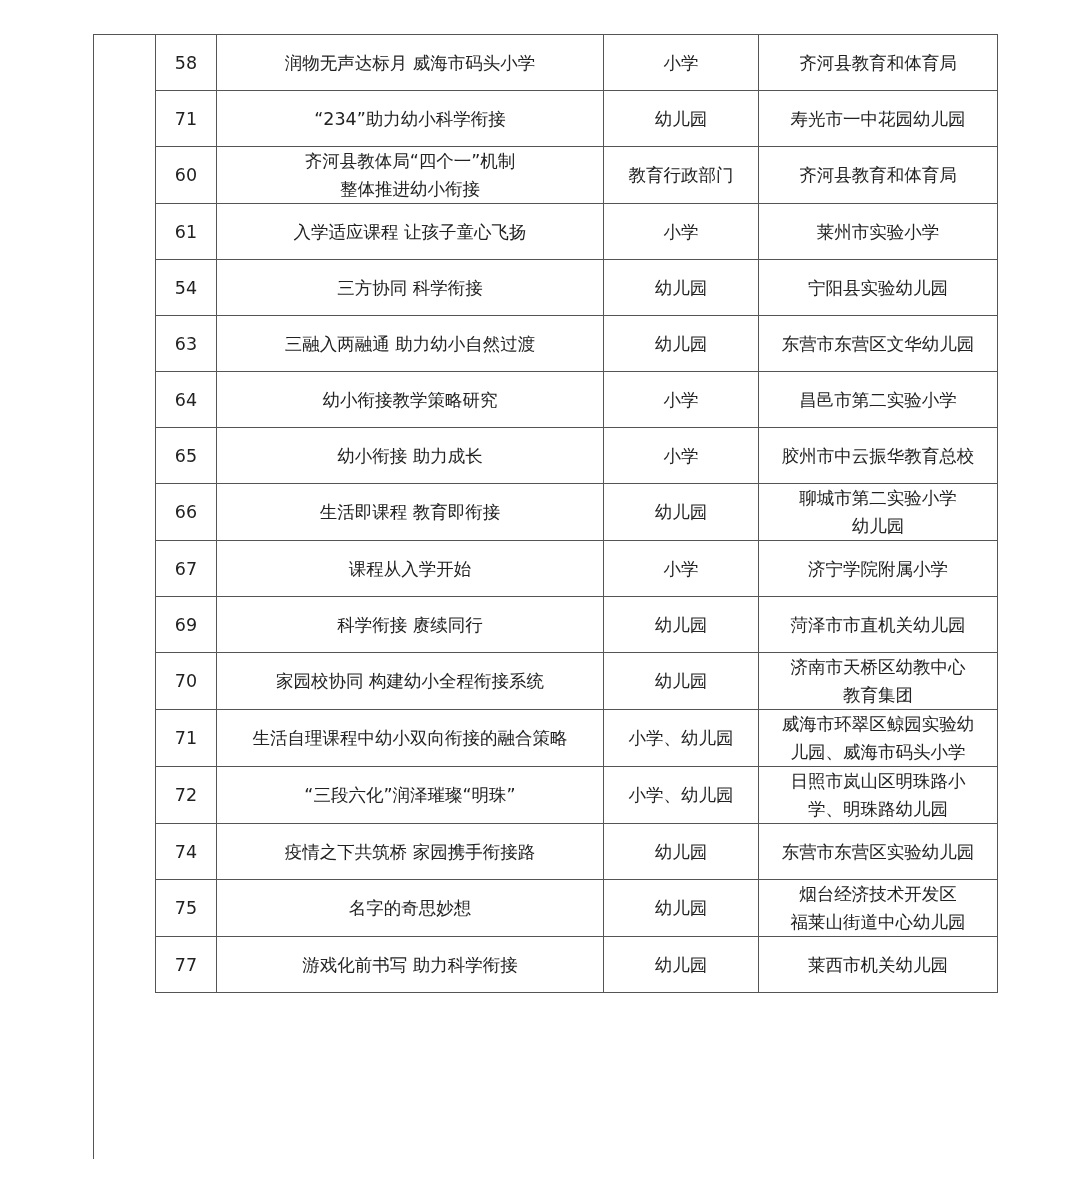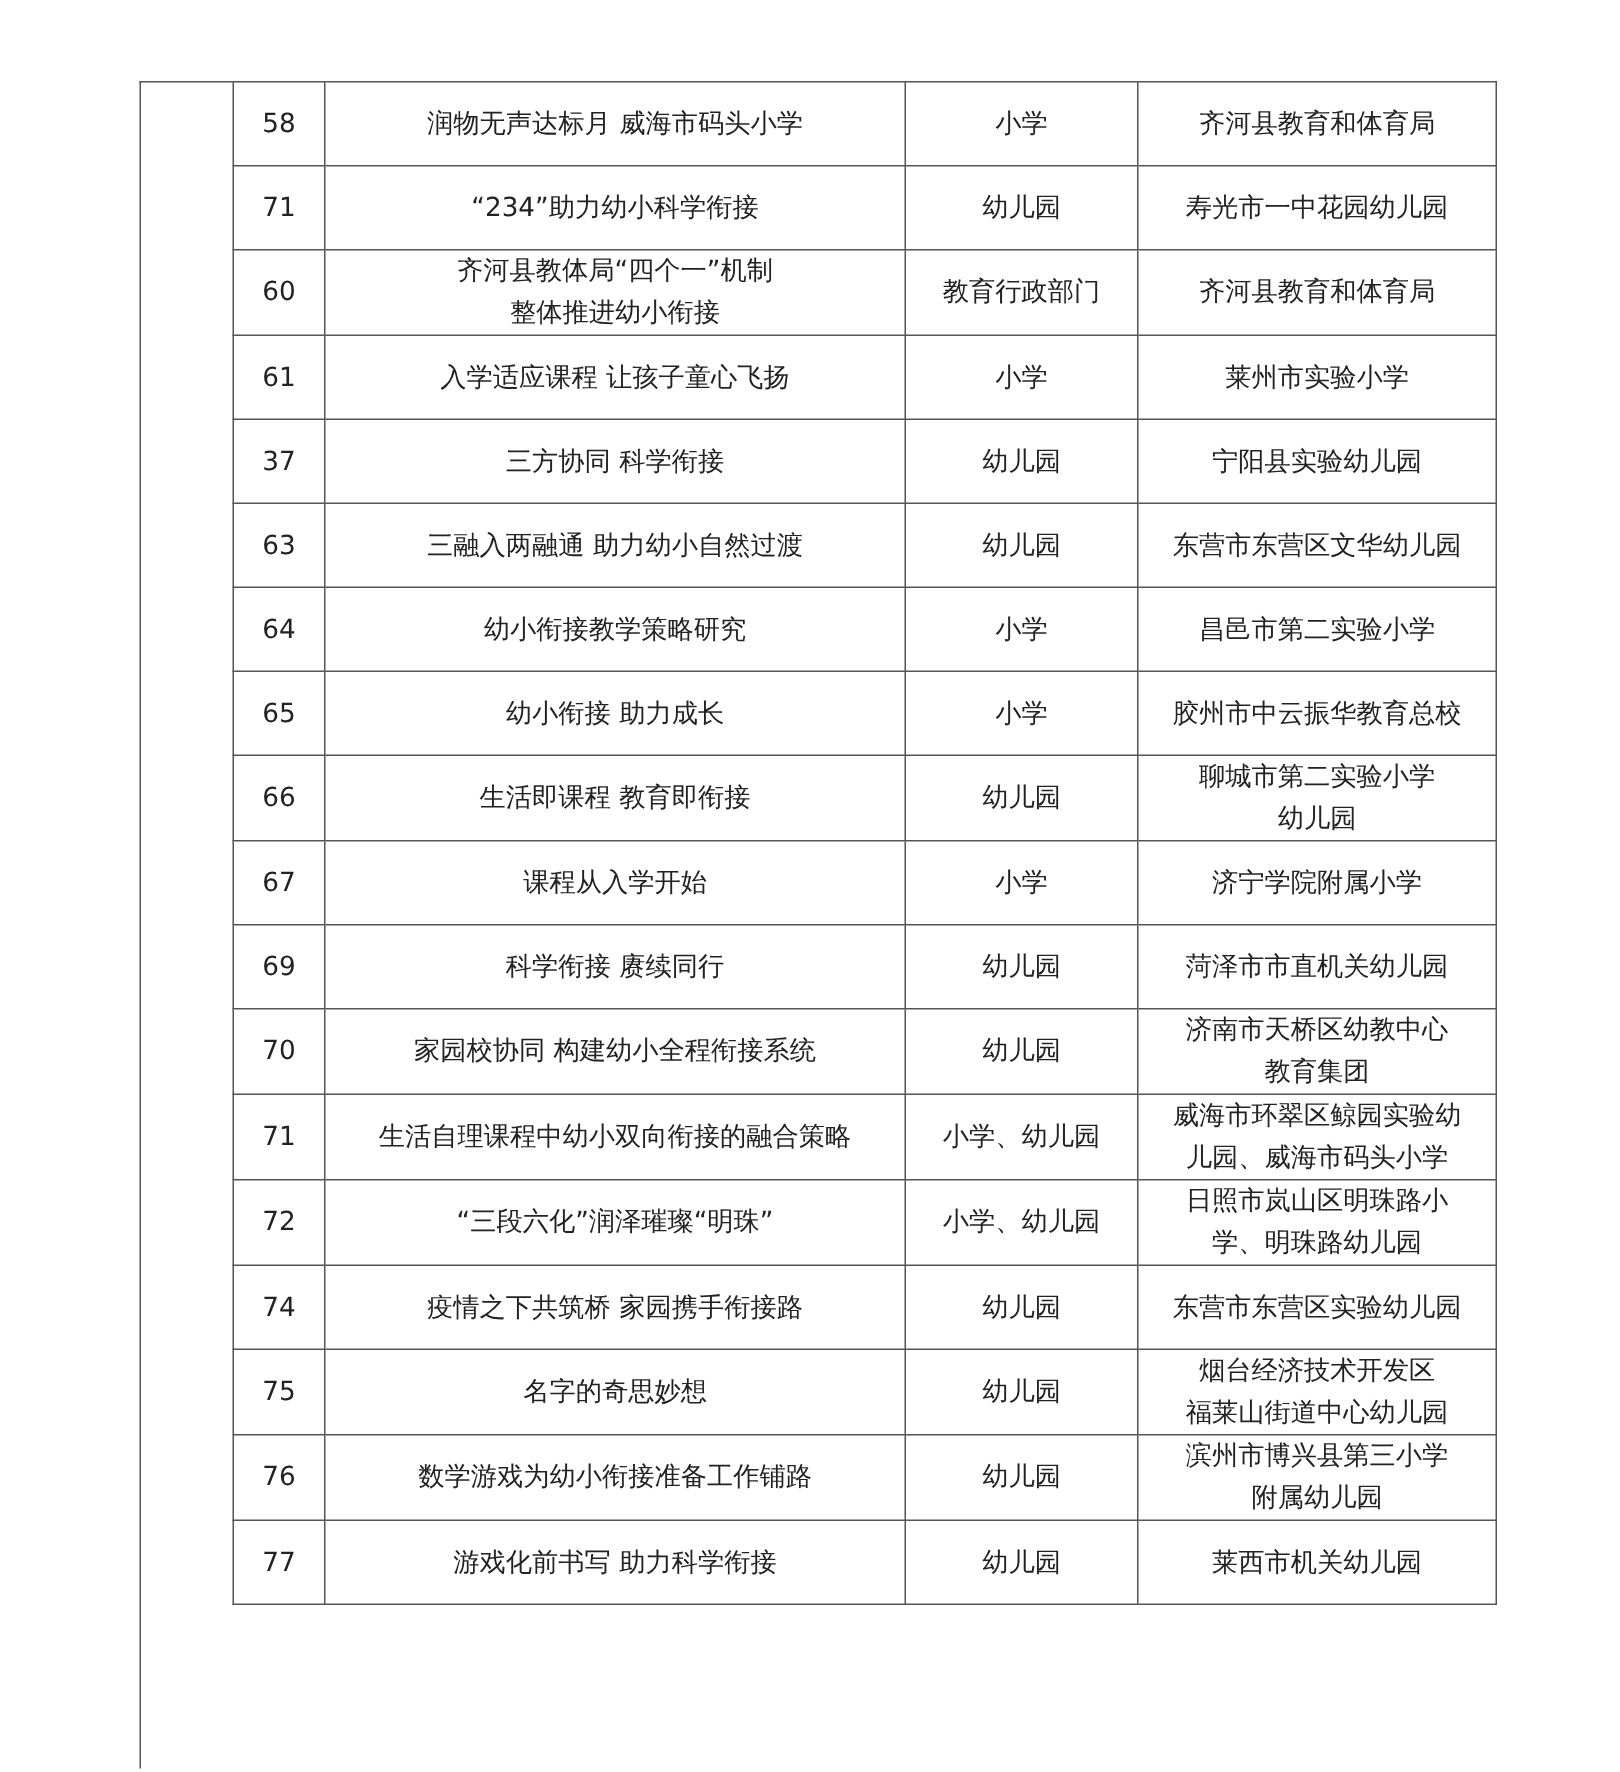--- a/index.html
+++ b/index.html
@@ -14,21 +14,20 @@
       overflow: hidden;
       font-family: "DejaVu Sans", "Liberation Sans", sans-serif;
       color: #222222;
     }
     .page {
       position: absolute;
       left: 0;
       top: 0;
       width: 1080px;
       height: 953px;
-      margin-top: 20px;
     }
     .merged-col {
       position: absolute;
       left: 93px;
       top: 34px;
       width: 62px;
       height: 1125px;
       border-left: 1px solid #555;
       border-top: 1px solid #555;
       box-sizing: border-box;
@@ -92,21 +91,21 @@
         <td>教育行政部门</td>
         <td>齐河县教育和体育局</td>
       </tr>
       <tr class="r1">
         <td class="no">61</td>
         <td>入学适应课程  让孩子童心飞扬</td>
         <td>小学</td>
         <td>莱州市实验小学</td>
       </tr>
       <tr class="r1">
-        <td class="no">37</td>
+        <td class="no">54</td>
         <td>三方协同  科学衔接</td>
         <td>幼儿园</td>
         <td>宁阳县实验幼儿园</td>
       </tr>
       <tr class="r1">
         <td class="no">63</td>
         <td>三融入两融通  助力幼小自然过渡</td>
         <td>幼儿园</td>
         <td>东营市东营区文华幼儿园</td>
       </tr>
@@ -168,27 +167,20 @@
         <td>幼儿园</td>
         <td>东营市东营区实验幼儿园</td>
       </tr>
       <tr class="r2">
         <td class="no">75</td>
         <td>名字的奇思妙想</td>
         <td>幼儿园</td>
         <td>烟台经济技术开发区
 福莱山街道中心幼儿园</td>
       </tr>
-      <tr class="r2">
-        <td class="no">76</td>
-        <td>数学游戏为幼小衔接准备工作铺路</td>
-        <td>幼儿园</td>
-        <td>滨州市博兴县第三小学
-附属幼儿园</td>
-      </tr>
       <tr class="r1">
         <td class="no">77</td>
         <td>游戏化前书写  助力科学衔接</td>
         <td>幼儿园</td>
         <td>莱西市机关幼儿园</td>
       </tr>
     </tbody>
   </table>
 </div>
 

